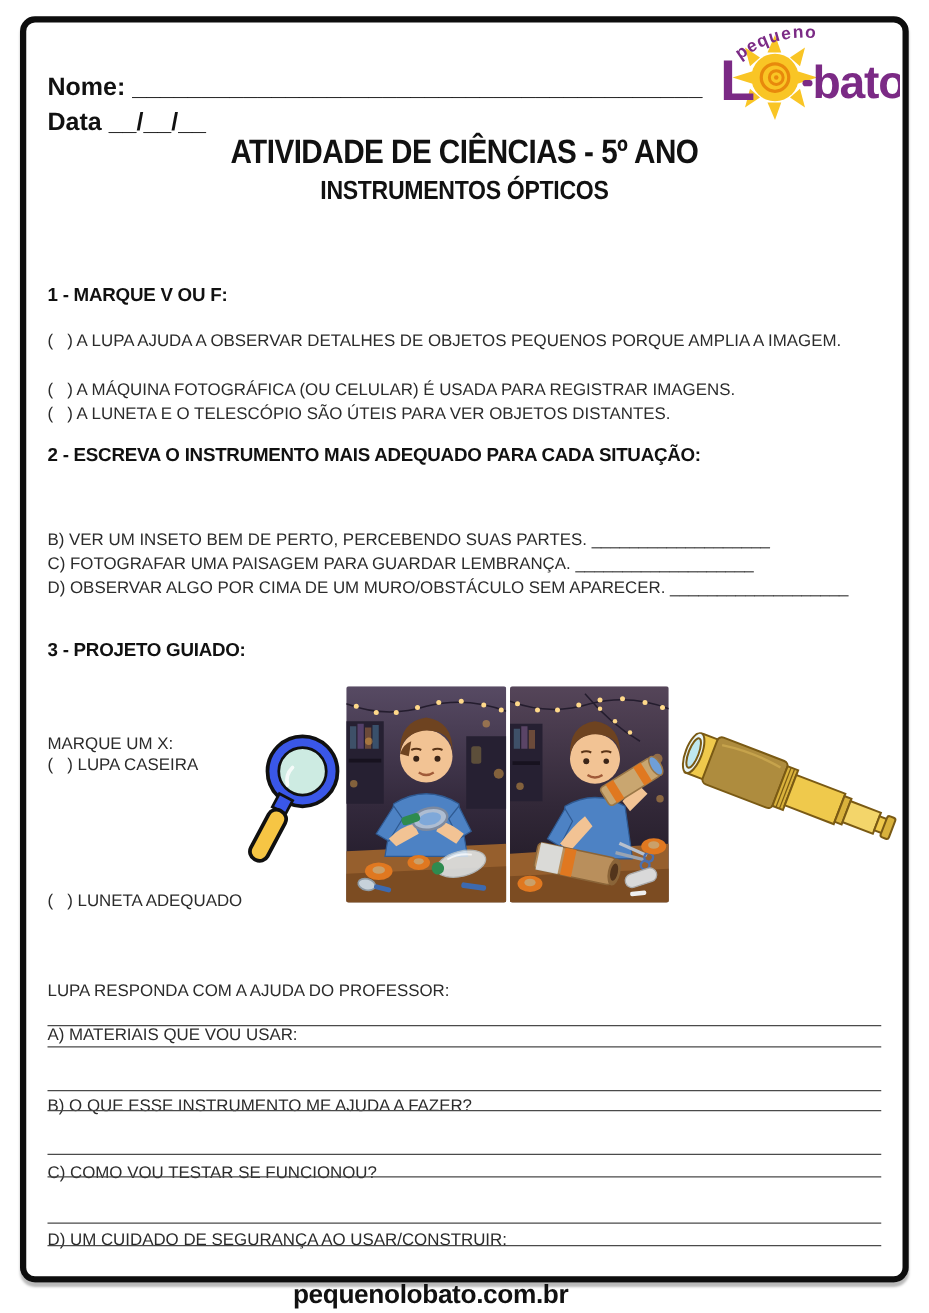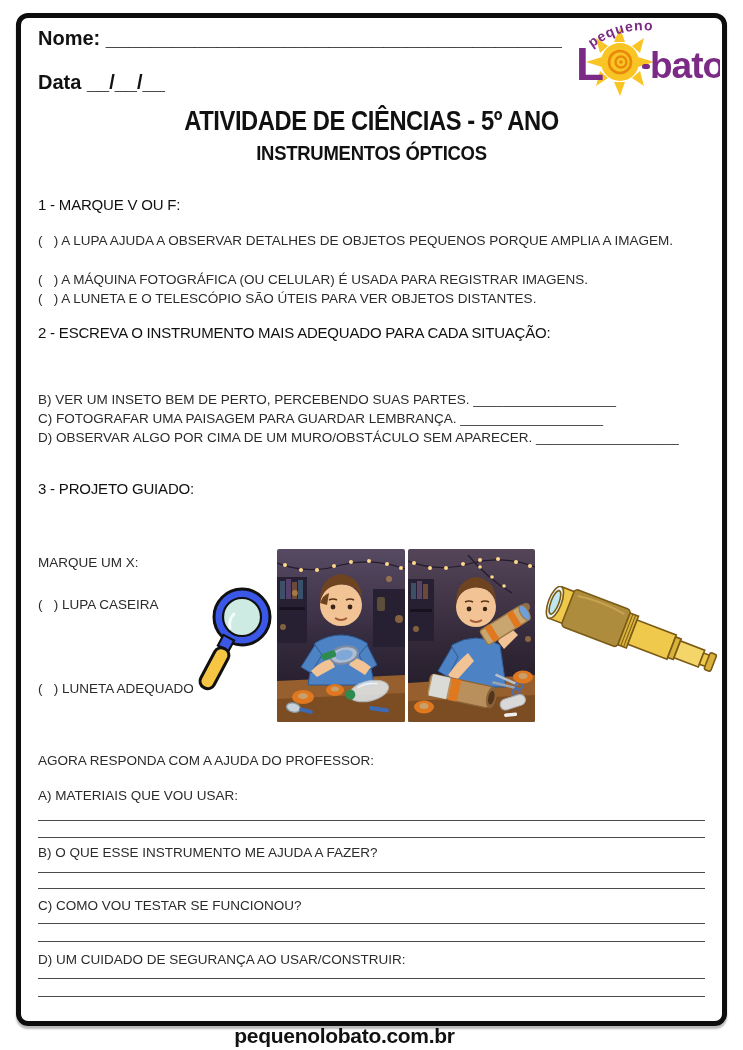--- a/index.html
+++ b/index.html
@@ -1,39 +1,39 @@
 <!DOCTYPE html>
 <html><head>
 <meta charset="utf-8">
 <style>
   html,body{margin:0;padding:0;background:#ffffff;}
   .page{position:relative;width:743px;height:1050px;background:#fff;overflow:hidden;
         font-family:"Liberation Sans","DejaVu Sans",sans-serif;color:#2e2e2e;}
   .frame{position:absolute;left:16px;top:13px;width:701px;height:1003px;
          border:5px solid #0d0d0d;border-radius:12px;box-shadow:0 3px 2px rgba(0,0,0,.28);}
-  .tx{position:absolute;left:38px;white-space:pre;font-size:13.5px;line-height:19.5px;color:#2b2b2b;}
+  .tx{position:absolute;left:38px;white-space:pre;font-size:13.5px;line-height:19.5px;color:#2b2b2b;margin-top:32px;}
   .hdr{font-size:20px;font-weight:700;color:#111;}
-  .sec{font-size:15px;font-weight:400;color:#111;letter-spacing:-.2px;}
+  .sec{font-size:15px;font-weight:700;color:#111;letter-spacing:-.2px;}
   .title{position:absolute;left:0;width:743px;text-align:center;font-weight:700;color:#111;}
   .t1{top:106px;font-size:27px;transform:scaleX(.88);letter-spacing:-.5px;}
   .t2{top:141px;font-size:21px;transform:scaleX(.88);letter-spacing:-.3px;}
   .aline{position:absolute;left:38px;width:667px;border-bottom:1.5px solid #4a4a4a;height:0;}
   .photos{position:absolute;left:277px;top:549px;display:flex;gap:3px;}
   .photos svg{border-radius:2px;display:block;}
   .footer{position:absolute;left:0;top:1024px;width:689px;text-align:center;
           font-size:21px;font-weight:700;color:#111;letter-spacing:-.3px;}
 </style>
 </head>
 <body>
 
 <div class="page">
   <div class="frame"></div>
 
   <div class="tx hdr" style="top:29px;"><span>Nome:</span> <span>_________________________________________</span></div>
-  <div class="tx hdr" style="top:73px;text-align:center;"><span>Data</span> <span>__/__/__</span></div>
+  <div class="tx hdr" style="top:57px;text-align:center;"><span>Data</span> <span>__/__/__</span></div>
 
   <svg style="position:absolute;left:570px;top:14px;" width="150" height="86" viewBox="0 0 150 86">
     <defs>
         <path id="arcp" d="M 22 34 Q 60 6 104 22" fill="none"></path>
       </defs>
     <g>
       <g fill="#F9C525">
         <polygon points="50,14 55,28 44,28"></polygon>
         <polygon points="50,82 55,68 44,68"></polygon>
         <polygon points="16,48 32,43 32,53"></polygon>
@@ -64,21 +64,21 @@
   <div class="tx" style="top:270px;">(   ) A MÁQUINA FOTOGRÁFICA (OU CELULAR) É USADA PARA REGISTRAR IMAGENS.</div>
   <div class="tx" style="top:289px;">(   ) A LUNETA E O TELESCÓPIO SÃO ÚTEIS PARA VER OBJETOS DISTANTES.</div>
 
   <div class="tx sec" style="top:323px;">2 - ESCREVA O INSTRUMENTO MAIS ADEQUADO PARA CADA SITUAÇÃO:</div>
   <div class="tx" style="top:390px;">B) VER UM INSETO BEM DE PERTO, PERCEBENDO SUAS PARTES. ___________________</div>
   <div class="tx" style="top:409px;">C) FOTOGRAFAR UMA PAISAGEM PARA GUARDAR LEMBRANÇA. ___________________</div>
   <div class="tx" style="top:428px;">D) OBSERVAR ALGO POR CIMA DE UM MURO/OBSTÁCULO SEM APARECER. ___________________</div>
 
   <div class="tx sec" style="top:479px;">3 - PROJETO GUIADO:</div>
   <div class="tx" style="top:553px;">MARQUE UM X:</div>
-  <div class="tx" style="top:595px;">(   ) LUPA CASEIRA</div>
+  <div class="tx" style="top:570px;">(   ) LUPA CASEIRA</div>
   <div class="tx" style="top:679px;">(   ) LUNETA ADEQUADO</div>
 
   <svg style="position:absolute;left:194px;top:584px;" width="86" height="112" viewBox="0 0 86 112">
     <circle cx="48" cy="33" r="28" fill="#3A57E8" stroke="#101010" stroke-width="3"></circle>
     <circle cx="48" cy="33" r="19" fill="#CDEBE2" stroke="#101010" stroke-width="2.2"></circle>
     <path d="M40 30 Q34 36 36 44" stroke="#ffffff" stroke-width="3" fill="none" stroke-linecap="round" opacity=".8"></path>
     <rect x="26" y="53" width="12" height="12" fill="#3A57E8" stroke="#101010" stroke-width="2.2" transform="rotate(28 32 59)"></rect>
     <rect x="13" y="62" width="15" height="44" rx="7" fill="#F6C544" stroke="#101010" stroke-width="3" transform="rotate(28 20 84)"></rect>
   </svg>
 
@@ -239,21 +239,21 @@
       <rect x="126" y="-11" width="6" height="22" fill="#d9b23c"></rect>
       <rect x="132" y="-9" width="26" height="18" fill="#f3d56a"></rect>
       <rect x="158" y="-6" width="8" height="12" fill="#EFC94C"></rect>
       <rect x="164" y="-9" width="7" height="18" rx="2" fill="#d9b23c"></rect>
       <ellipse cx="1" cy="0" rx="6.5" ry="17" fill="#e9f6f8"></ellipse>
       <ellipse cx="1" cy="0" rx="4" ry="12.5" fill="#BFE7EF"></ellipse>
       <path d="M20 -14 Q45 -18 70 -14" stroke="#c6a34c" stroke-width="2" fill="none"></path>
     </g>
   </svg>
 
-  <div class="tx" style="top:751px;">AGORA RESPONDA COM A AJUDA DO PROFESSOR:</div>
+  <div class="tx" style="top:751px;">LUPA RESPONDA COM A AJUDA DO PROFESSOR:</div>
 
   <div class="tx" style="top:786px;">A) MATERIAIS QUE VOU USAR:</div>
   <div class="aline" style="top:820px;"></div>
   <div class="aline" style="top:837px;"></div>
 
   <div class="tx" style="top:843px;">B) O QUE ESSE INSTRUMENTO ME AJUDA A FAZER?</div>
   <div class="aline" style="top:872px;"></div>
   <div class="aline" style="top:888px;"></div>
 
   <div class="tx" style="top:896px;">C) COMO VOU TESTAR SE FUNCIONOU?</div>

